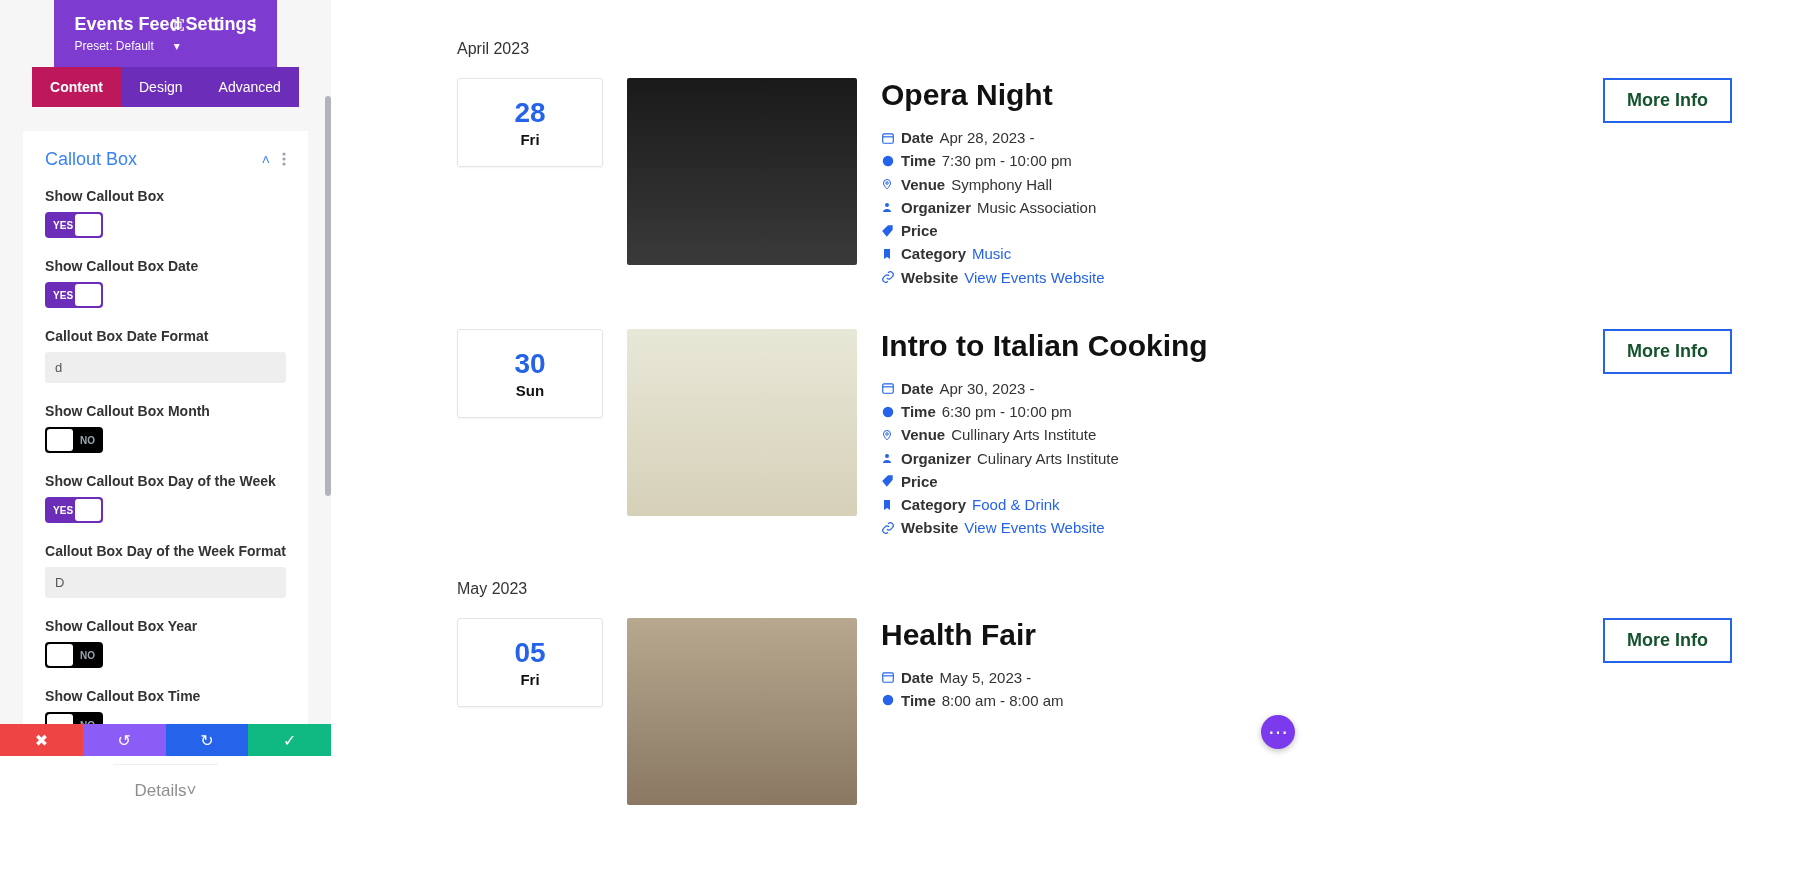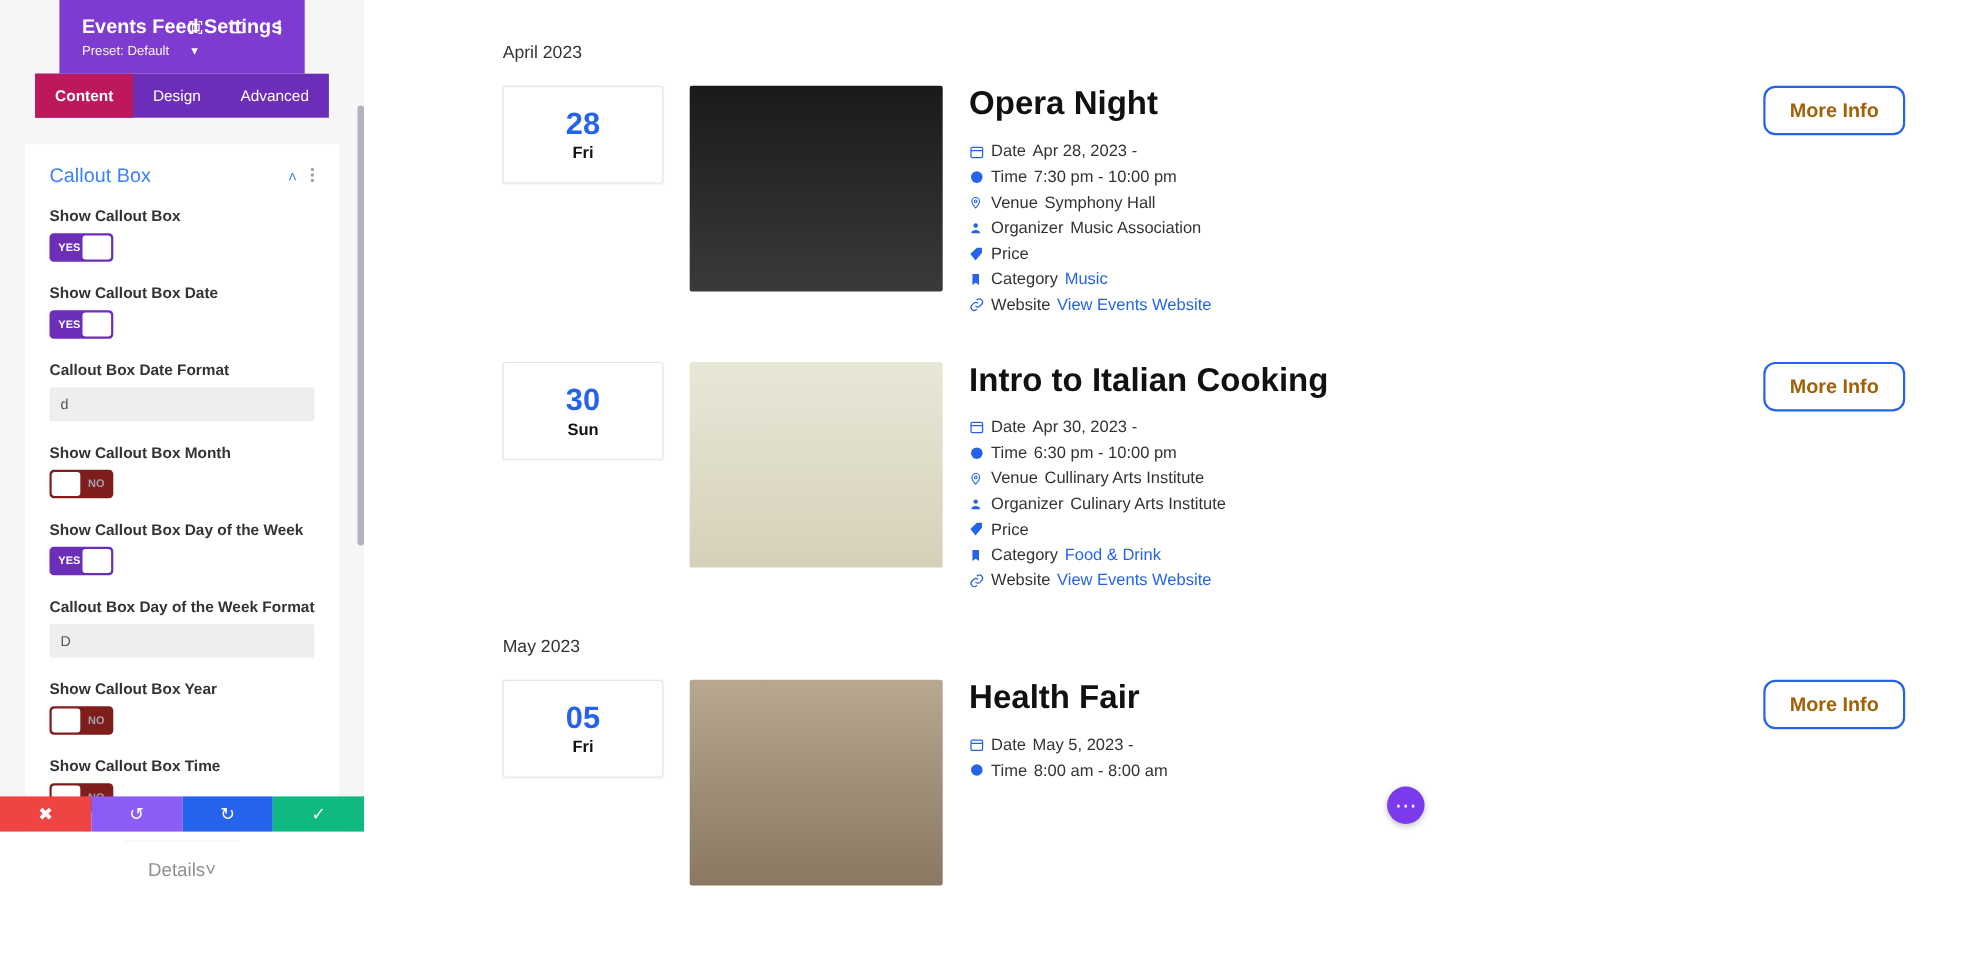--- a/index.html
+++ b/index.html
@@ -12,21 +12,21 @@
 .header-icons span { cursor:pointer; width:14px; display:inline-flex; justify-content:center; }
 .tabs { display:flex; background:#6c2eb9; }
 .tab { padding:12px 18px; color:#fff; font-size:14px; cursor:pointer; }
 .tab.active { background:#be185d; font-weight:600; }
 .section { background:#fff; padding:18px 22px 6px 22px; position:relative;margin-top:24px; }
 .section-title { color:#3b82f6; font-size:18px; font-weight:500; margin-bottom:18px; display:flex; justify-content:space-between; align-items:center; }
 .section-title .controls { display:flex; gap:12px; color:#a3a3a3; font-size:14px; }
 .section .chev { color:#3b82f6; font-size:14px; }
 .setting { margin-bottom:20px; }
 .setting-label { font-size:14px; font-weight:600; color:#333; margin-bottom:8px; display:block; }
-.toggle { width:58px; height:26px; background:#7f1d1d; border-radius:4px; position:relative; cursor:pointer; display:flex; align-items:center; }
+.toggle { width:58px; height:26px; background:#000000; border-radius:4px; position:relative; cursor:pointer; display:flex; align-items:center; }
 .toggle.on { background:#6c2eb9; color:#fff; }
 .toggle .knob { width:26px; height:22px; background:#fff; border-radius:3px; position:absolute; top:2px; left:2px; }
 .toggle.on .knob { left:auto; right:2px; }
 .toggle .lbl { font-size:10px; font-weight:700; position:absolute; }
 .toggle.on .lbl { left:8px; color:#fff; }
 .toggle.off .lbl { right:8px; color:#9ca3af; }
 .text-input { width:100%; padding:8px 10px; border:none; border-radius:3px; background:#eeeeee; font-size:13px; color:#555; }
 .details-section { padding:16px 22px; font-size:17px; color:#8e8e8e; font-weight:500; display:flex; justify-content:space-between; align-items:center; border-top:1px solid #eee; }
 .bottom-bar { position:absolute; bottom:0; left:0; width:331px; height:32px; display:flex; }
 .bottom-bar div { flex:1; display:flex; align-items:center; justify-content:center; color:#fff; cursor:pointer; font-size:16px; }
@@ -41,23 +41,23 @@
 .callout .dow { font-size:15px; font-weight:700; color:#111; margin-top:2px; }
 .thumb { width:230px; height:187px; background:#bdbdbd; border-radius:2px; flex-shrink:0; }
 .thumb.opera { background:linear-gradient(#1a1a1a,#3a3a3a); }
 .thumb.food { background:linear-gradient(#e8e8d8,#d6d0b8); }
 .thumb.health { background:linear-gradient(#b8a890,#8a7862); }
 .event-body { flex:1; min-width:0; }
 .event-title { font-size:30px; font-weight:800; color:#111; margin-bottom:14px; }
 .meta { font-size:15px; line-height:1.55; color:#333; }
 .meta .row { display:flex; align-items:center; gap:6px; }
 .meta .ico { width:14px; color:#2563eb; display:inline-flex; }
-.meta b { font-weight:400; }
+.meta b { font-weight:700; }
 .meta a { color:#2563eb; text-decoration:none; }
-.more-info { border:2px solid #2563eb; color:#a16207; font-size:18px; font-weight:600; padding:10px 22px; border-radius:11px; cursor:pointer; white-space:nowrap; margin-left:auto;text-align:right; }
+.more-info { border:2px solid #2563eb; color:#14532d; font-size:18px; font-weight:600; padding:10px 22px; border-radius:0; cursor:pointer; white-space:nowrap; margin-left:auto;text-align:right; }
 .fab { position:absolute; left:930px; top:715px; width:34px; height:34px; border-radius:50%; background:#7c3aed; color:#fff; display:flex; align-items:center; justify-content:center; font-size:20px; box-shadow:0 2px 6px rgba(0,0,0,.25); cursor:pointer; }
 svg { display:block; }
 </style>
 </head>
 <body>
 
 <div class="sidebar">
   <div class="sidebar-header">
     <div class="panel-title">Events Feed Settings</div>
     <div class="preset-line">

